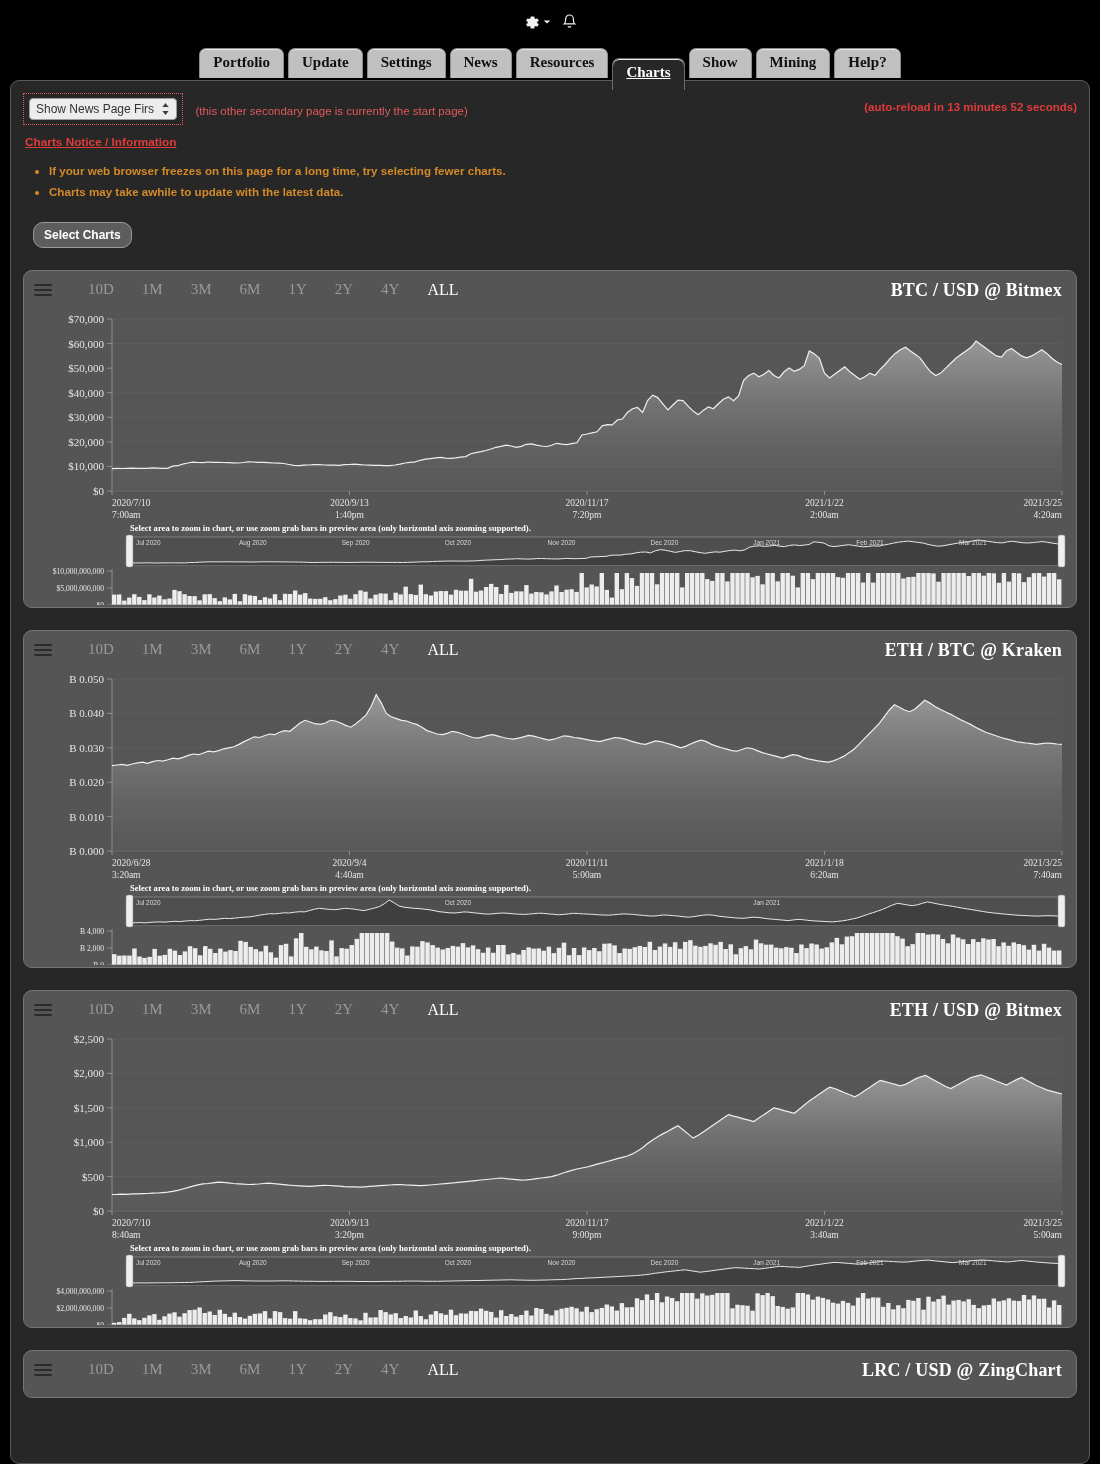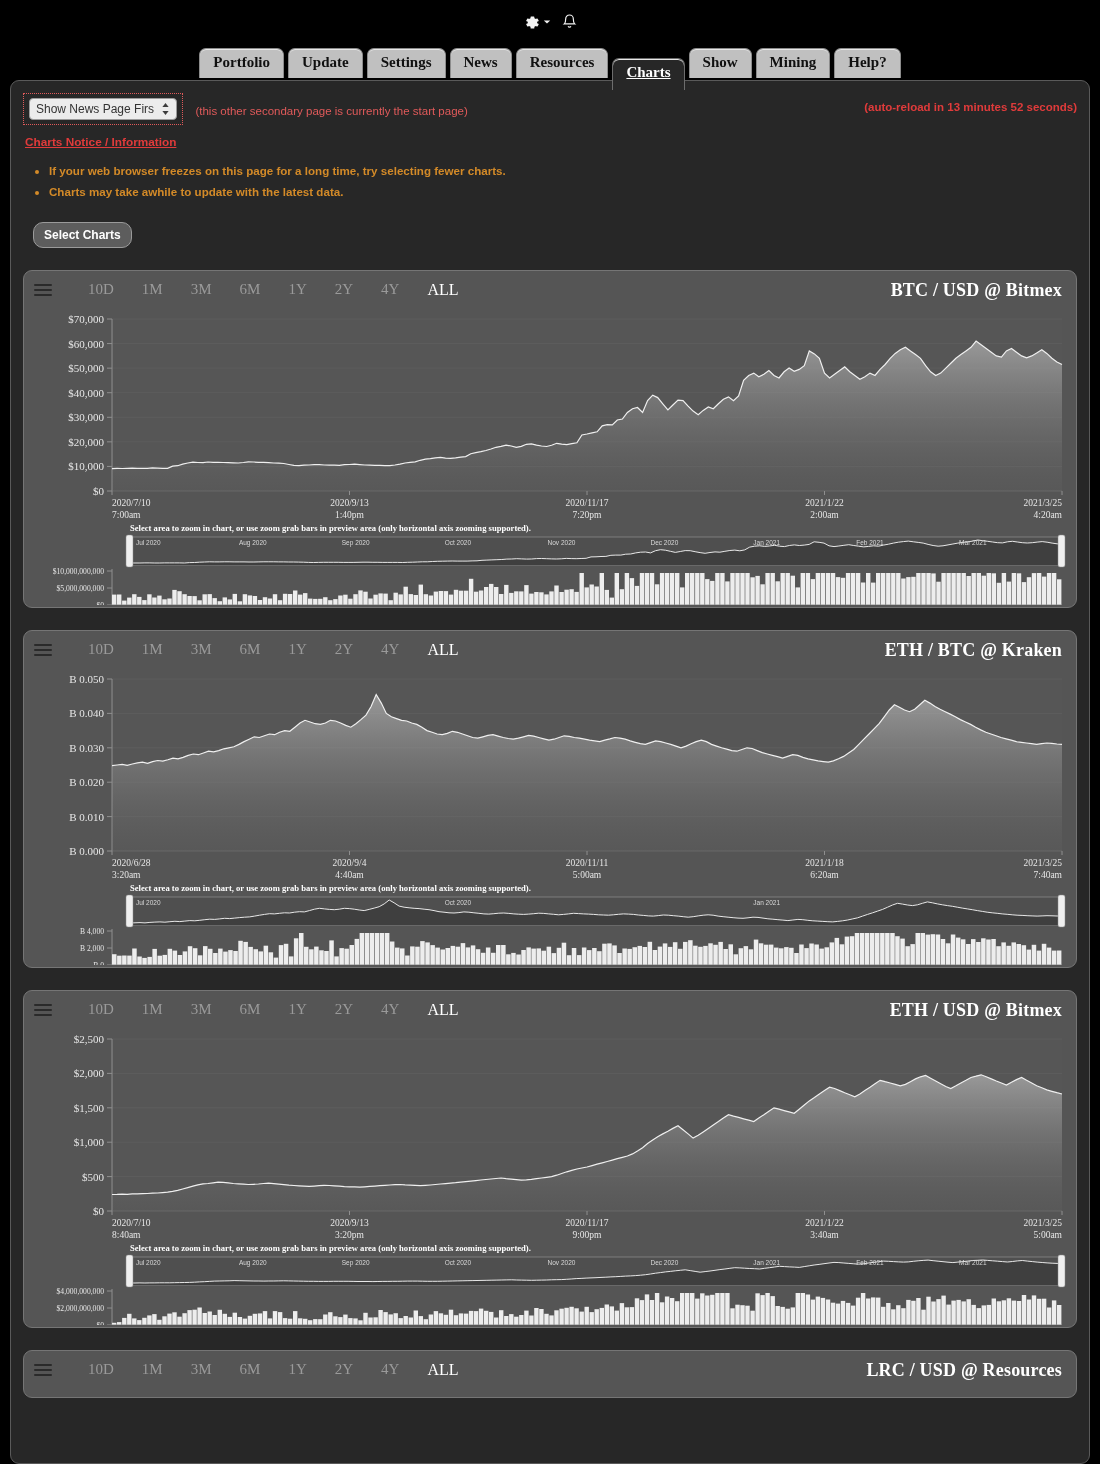--- a/index.html
+++ b/index.html
@@ -1123,18 +1123,18 @@
         <div class="ranges">
           <span class="range-btn">10D</span>
           <span class="range-btn">1M</span>
           <span class="range-btn">3M</span>
           <span class="range-btn">6M</span>
           <span class="range-btn">1Y</span>
           <span class="range-btn">2Y</span>
           <span class="range-btn">4Y</span>
           <span class="range-btn active">ALL</span>
         </div>
-        <div class="pair-title">LRC / USD @ Resources</div>
+        <div class="pair-title">LRC / USD @ ZingChart</div>
       </div>
     </div>
 
   </div>
 </div>
 
 </body></html>

